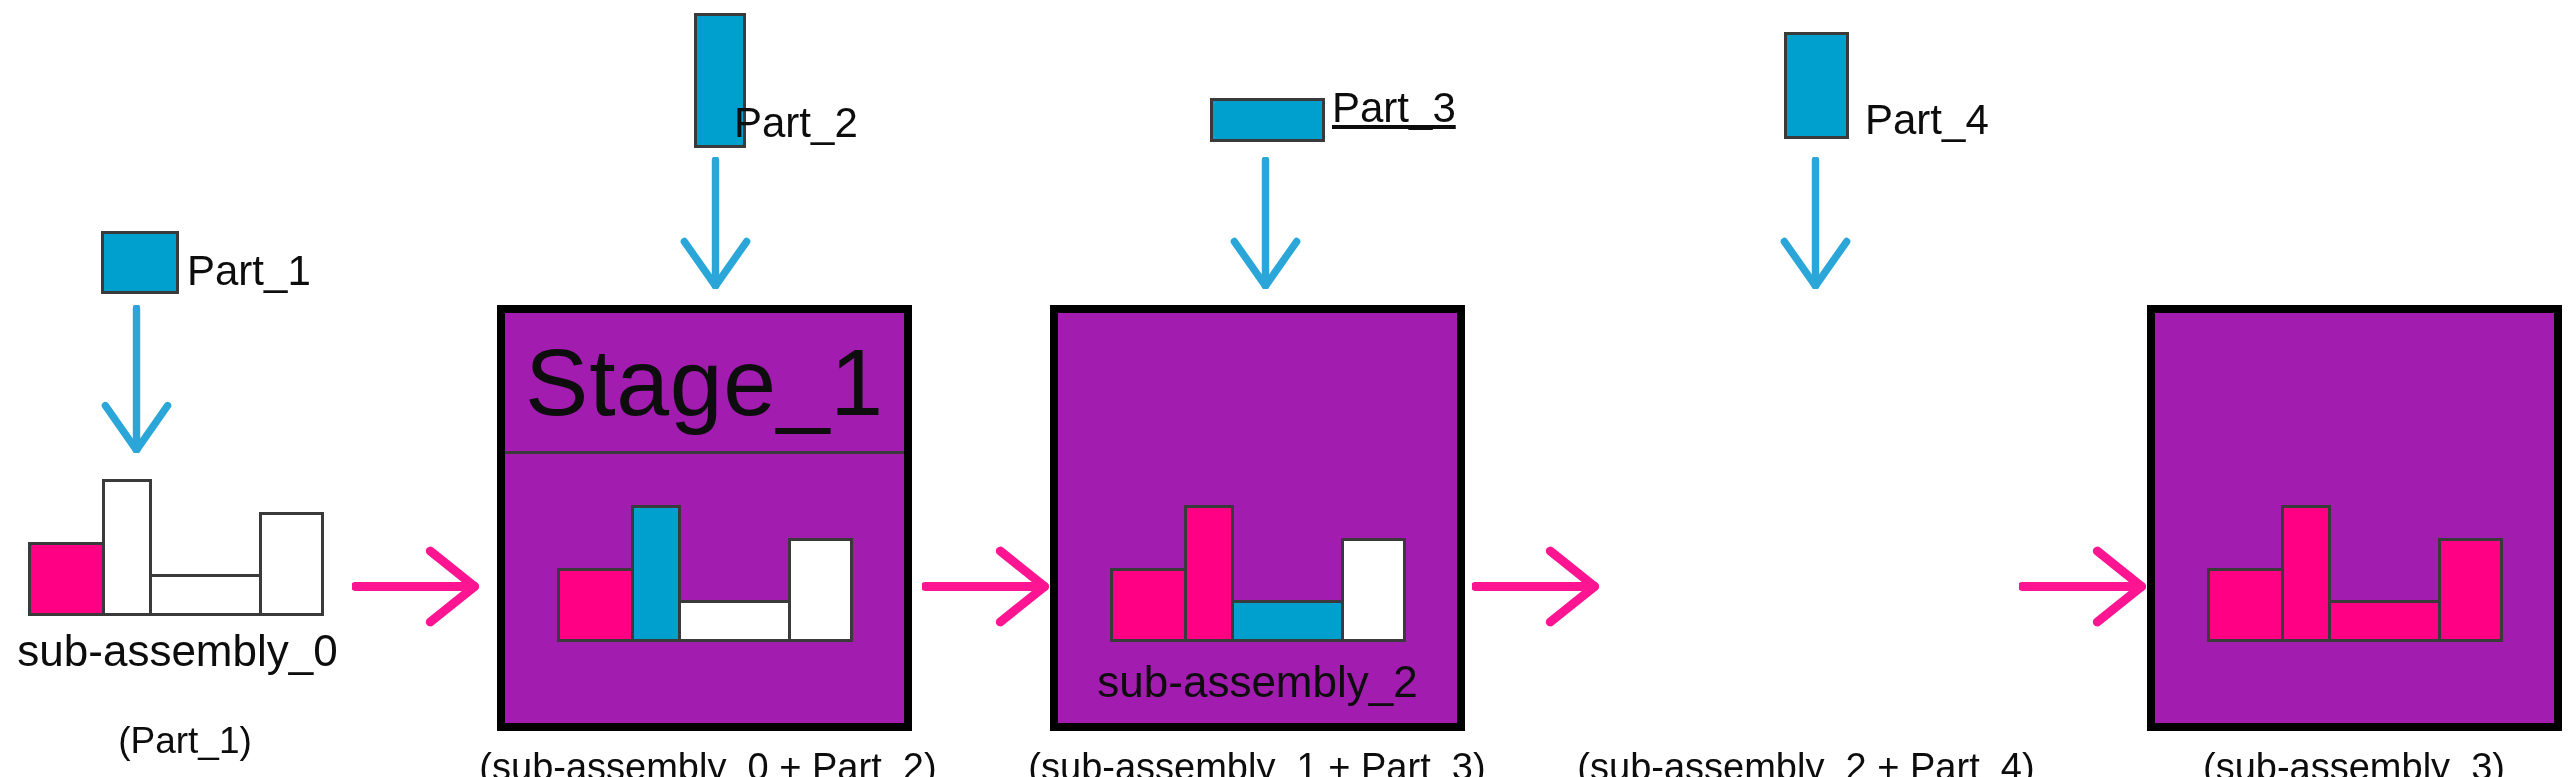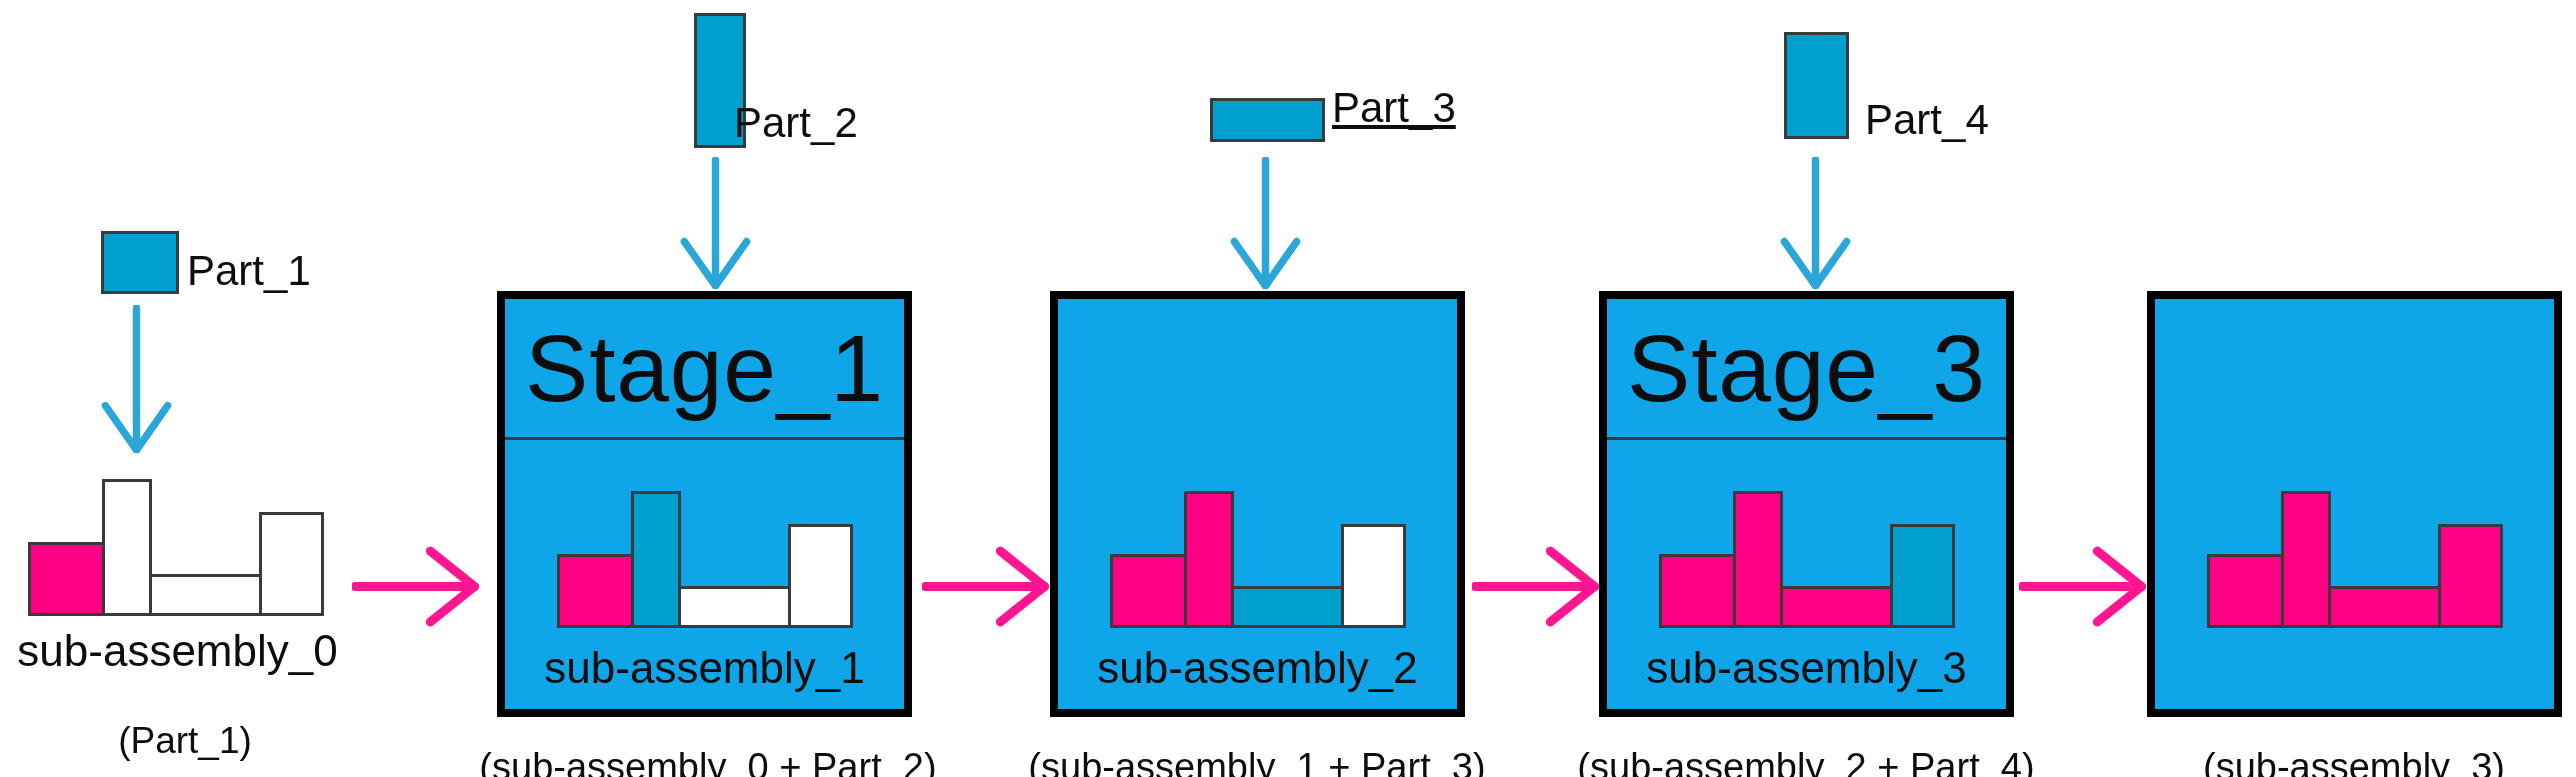--- a/index.html
+++ b/index.html
@@ -7,24 +7,24 @@
     position:relative;
     width:2576px;height:778px;
     background:#ffffff;
     font-family:"Liberation Sans",sans-serif;
     color:var(--text,#0d0d0d);
     overflow:hidden;
   }
   
   .stage{
     position:absolute;
-    top:291px;height:426px;width:415px;
+    top:305px;height:426px;width:415px;
     border:8.1px solid var(--box-border,#000);
     box-sizing:border-box;
-    background:#0ea5e9;
+    background:#a21caf;
   }
   #s1{left:497px}
   #s2{left:1050px}
   #s3{left:1599px}
   #s4{left:2147px}
   .stage-title{
     height:138px;
     border-bottom:3px solid var(--bar-outline,#3a3a3a);
     display:flex;align-items:center;justify-content:center;
     font-size:95px;
@@ -174,45 +174,34 @@
   </svg>
 
   <div class="stage" id="s1">
     <div class="stage-title">Stage_1</div>
     <div class="bar-icon">
       <div class="bar b1" data-color="pink"></div>
       <div class="bar b2" data-color="cyan"></div>
       <div class="bar b3" data-color="white"></div>
       <div class="bar b4" data-color="white"></div>
     </div>
-    <div class="stage-label">sub-assembly_1</div>
   </div>
   <div class="caption" id="cap-s1">(sub-assembly_0 + Part_2)</div>
 
   <div class="stage" id="s2">
     <div class="bar-icon">
       <div class="bar b1" data-color="pink"></div>
       <div class="bar b2" data-color="pink"></div>
       <div class="bar b3" data-color="cyan"></div>
       <div class="bar b4" data-color="white"></div>
     </div>
     <div class="stage-label">sub-assembly_2</div>
   </div>
   <div class="caption" id="cap-s2">(sub-assembly_1 + Part_3)</div>
 
-  <div class="stage" id="s3">
-    <div class="stage-title">Stage_3</div>
-    <div class="bar-icon">
-      <div class="bar b1" data-color="pink"></div>
-      <div class="bar b2" data-color="pink"></div>
-      <div class="bar b3" data-color="pink"></div>
-      <div class="bar b4" data-color="cyan"></div>
-    </div>
-    <div class="stage-label">sub-assembly_3</div>
-  </div>
   <div class="caption" id="cap-s3">(sub-assembly_2 + Part_4)</div>
 
   <div class="stage" id="s4">
     <div class="bar-icon">
       <div class="bar b1" data-color="pink"></div>
       <div class="bar b2" data-color="pink"></div>
       <div class="bar b3" data-color="pink"></div>
       <div class="bar b4" data-color="pink"></div>
     </div>
   </div>

